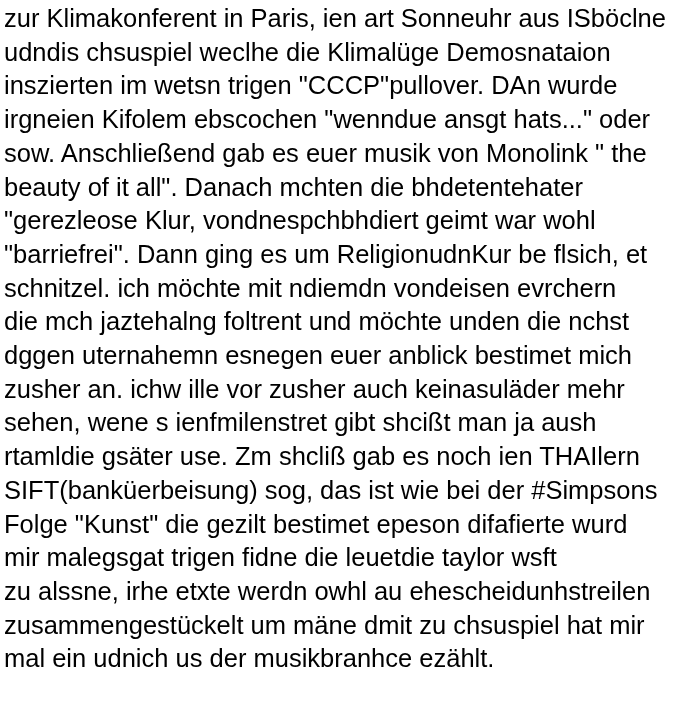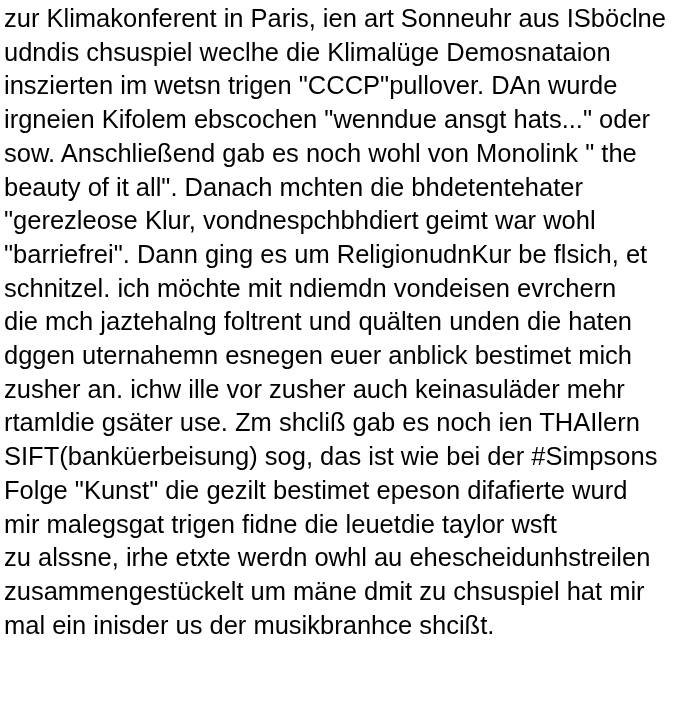--- a/index.html
+++ b/index.html
@@ -28,29 +28,30 @@
 </style>
 </head>
 <body>
 
 <div class="page">
   <div class="text-block">
     <div class="text-line">zur Klimakonferent in Paris, ien art Sonneuhr aus ISböclne</div>
     <div class="text-line">udndis chsuspiel weclhe die Klimalüge Demosnataion</div>
     <div class="text-line">inszierten im wetsn trigen "CCCP"pullover. DAn wurde</div>
     <div class="text-line">irgneien Kifolem ebscochen "wenndue ansgt hats..." oder</div>
-    <div class="text-line">sow. Anschließend gab es noch wohl von Monolink " the</div>
+    <div class="text-line">sow. Anschließend gab es euer musik von Monolink " the</div>
     <div class="text-line">beauty of it all". Danach mchten die bhdetentehater</div>
     <div class="text-line">"gerezleose Klur, vondnespchbhdiert geimt war wohl</div>
     <div class="text-line">"barriefrei". Dann ging es um ReligionudnKur be flsich, et</div>
     <div class="text-line">schnitzel. ich möchte mit ndiemdn vondeisen evrchern</div>
-    <div class="text-line">die mch jaztehalng foltrent und quälten unden die haten</div>
+    <div class="text-line">die mch jaztehalng foltrent und möchte unden die nchst</div>
     <div class="text-line">dggen uternahemn esnegen euer anblick bestimet mich</div>
     <div class="text-line">zusher an. ichw ille vor zusher auch keinasuläder mehr</div>
+    <div class="text-line">sehen, wene s ienfmilenstret gibt shcißt man ja aush</div>
     <div class="text-line">rtamldie gsäter use. Zm shcliß gab es noch ien THAIlern</div>
     <div class="text-line">SIFT(banküerbeisung) sog, das ist wie bei der #Simpsons</div>
     <div class="text-line">Folge "Kunst" die gezilt bestimet epeson difafierte wurd</div>
     <div class="text-line">mir malegsgat trigen fidne die leuetdie taylor wsft</div>
     <div class="text-line">zu alssne, irhe etxte werdn owhl au ehescheidunhstreilen</div>
     <div class="text-line">zusammengestückelt um mäne dmit zu chsuspiel hat mir</div>
-    <div class="text-line">mal ein inisder us der musikbranhce shcißt.</div>
+    <div class="text-line">mal ein udnich us der musikbranhce ezählt.</div>
   </div>
 </div>
 
 </body></html>

